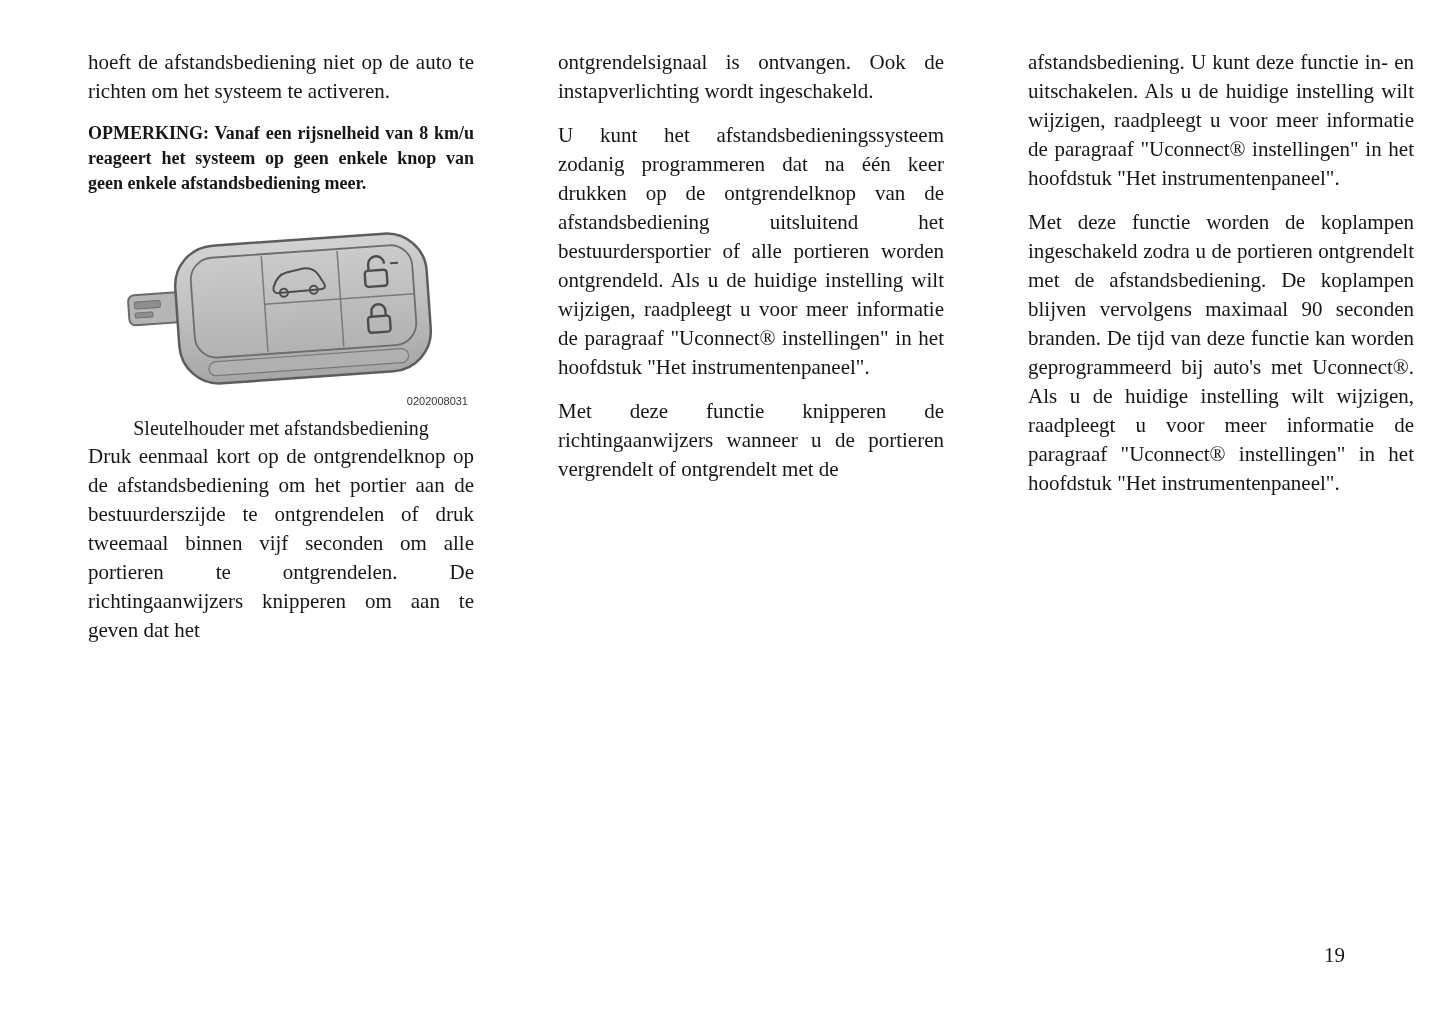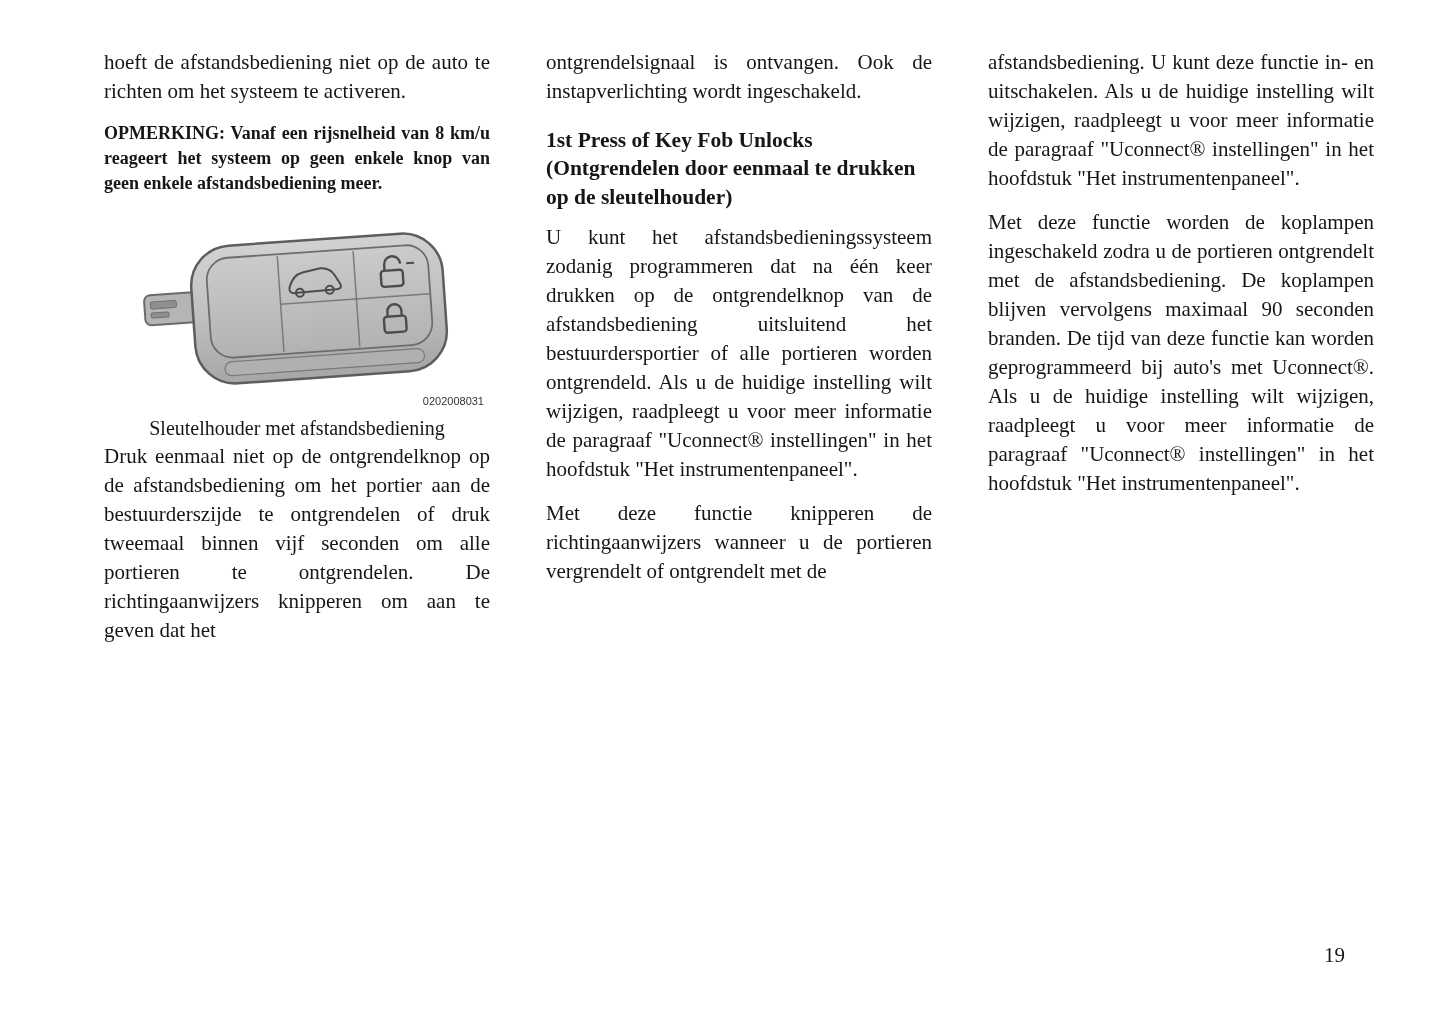--- a/index.html
+++ b/index.html
@@ -11,25 +11,25 @@
     position: relative;
     width: 1445px;
     height: 1026px;
     background: #ffffff;
     font-family: "Liberation Serif", "DejaVu Serif", serif;
     color: #161616;
     overflow: hidden;
   }
   .columns {
     position: absolute;
-    left: 104px;
+    left: 88px;
     top: 48px;
     width: 1268px;
     display: flex;
-    gap: 56px;
+    gap: 84px;
   }
   .col {
     width: 386px;
     flex: 0 0 386px;
   }
   .body-para {
     font-size: 21px;
     line-height: 1.38;
     text-align: justify;
     margin: 0 0 15px 0;
@@ -143,26 +143,25 @@
               <path d="M246 102 v-5 a7 7 0 0 1 14 0 v5"></path>
             </g>
           </g>
         </svg>
         <div class="figure-code">0202008031</div>
       </div>
 
       <div class="figure-caption">Sleutelhouder met afstandsbediening</div>
 
 
-      <p class="body-para">Druk eenmaal niet op de ontgrendelknop op de afstandsbediening om het portier aan de bestuurderszijde te ontgrendelen of druk tweemaal binnen vijf seconden om alle portieren te ontgrendelen. De richtingaanwijzers knipperen om aan te geven dat het</p>
+      <p class="body-para">Druk eenmaal kort op de ontgrendelknop op de afstandsbediening om het portier aan de bestuurderszijde te ontgrendelen of druk tweemaal binnen vijf seconden om alle portieren te ontgrendelen. De richtingaanwijzers knipperen om aan te geven dat het</p>
     </div>
 
     <div class="col">
       <p class="body-para">ontgrendelsignaal is ontvangen. Ook de instapverlichting wordt ingeschakeld.</p>
-      <h2 class="sub-heading">1st Press of Key Fob Unlocks (Ontgrendelen door eenmaal te drukken op de sleutelhouder)</h2>
       <p class="body-para">U kunt het afstandsbedieningssysteem zodanig programmeren dat na één keer drukken op de ontgrendelknop van de afstandsbediening uitsluitend het bestuurdersportier of alle portieren worden ontgrendeld. Als u de huidige instelling wilt wijzigen, raadpleegt u voor meer informatie de paragraaf "Uconnect® instellingen" in het hoofdstuk "Het instrumentenpaneel".</p>
       <p class="body-para">Met deze functie knipperen de richtingaanwijzers wanneer u de portieren vergrendelt of ontgrendelt met de</p>
     </div>
 
     <div class="col">
       <p class="body-para">afstandsbediening. U kunt deze functie in- en uitschakelen. Als u de huidige instelling wilt wijzigen, raadpleegt u voor meer informatie de paragraaf "Uconnect® instellingen" in het hoofdstuk "Het instrumentenpaneel".</p>
       <p class="body-para">Met deze functie worden de koplampen ingeschakeld zodra u de portieren ontgrendelt met de afstandsbediening. De koplampen blijven vervolgens maximaal 90 seconden branden. De tijd van deze functie kan worden geprogrammeerd bij auto's met Uconnect®. Als u de huidige instelling wilt wijzigen, raadpleegt u voor meer informatie de paragraaf "Uconnect® instellingen" in het hoofdstuk "Het instrumentenpaneel".</p>
     </div>
 
   </div>

